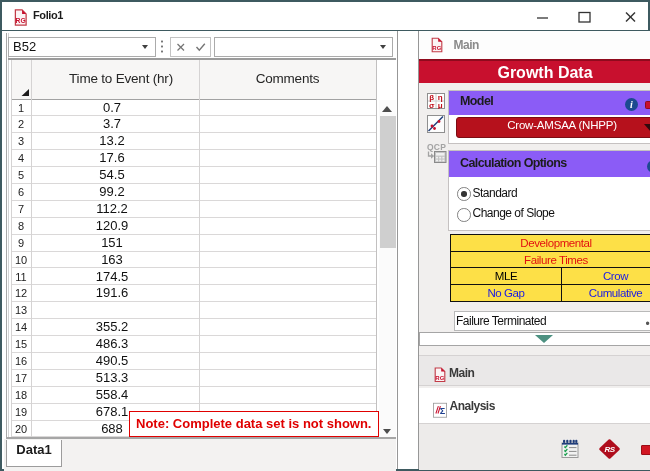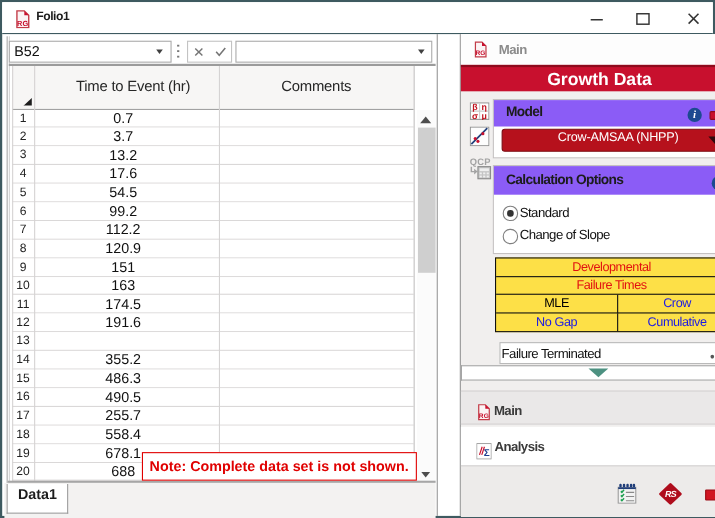--- a/index.html
+++ b/index.html
@@ -156,21 +156,21 @@
   <div class="row" style="top:334.09999999999997px;">
         <span class="rn">15</span>
         <span class="v">486.3</span>
       </div>
   <div class="row" style="top:351.0px;">
         <span class="rn">16</span>
         <span class="v">490.5</span>
       </div>
   <div class="row" style="top:367.9px;">
         <span class="rn">17</span>
-        <span class="v">255.7</span>
+        <span class="v">513.3</span>
       </div>
   <div class="row" style="top:384.79999999999995px;">
         <span class="rn">18</span>
         <span class="v">558.4</span>
       </div>
   <div class="row" style="top:401.7px;">
         <span class="rn">19</span>
         <span class="v">678.1</span>
       </div>
   <div class="row" style="top:418.59999999999997px;">

